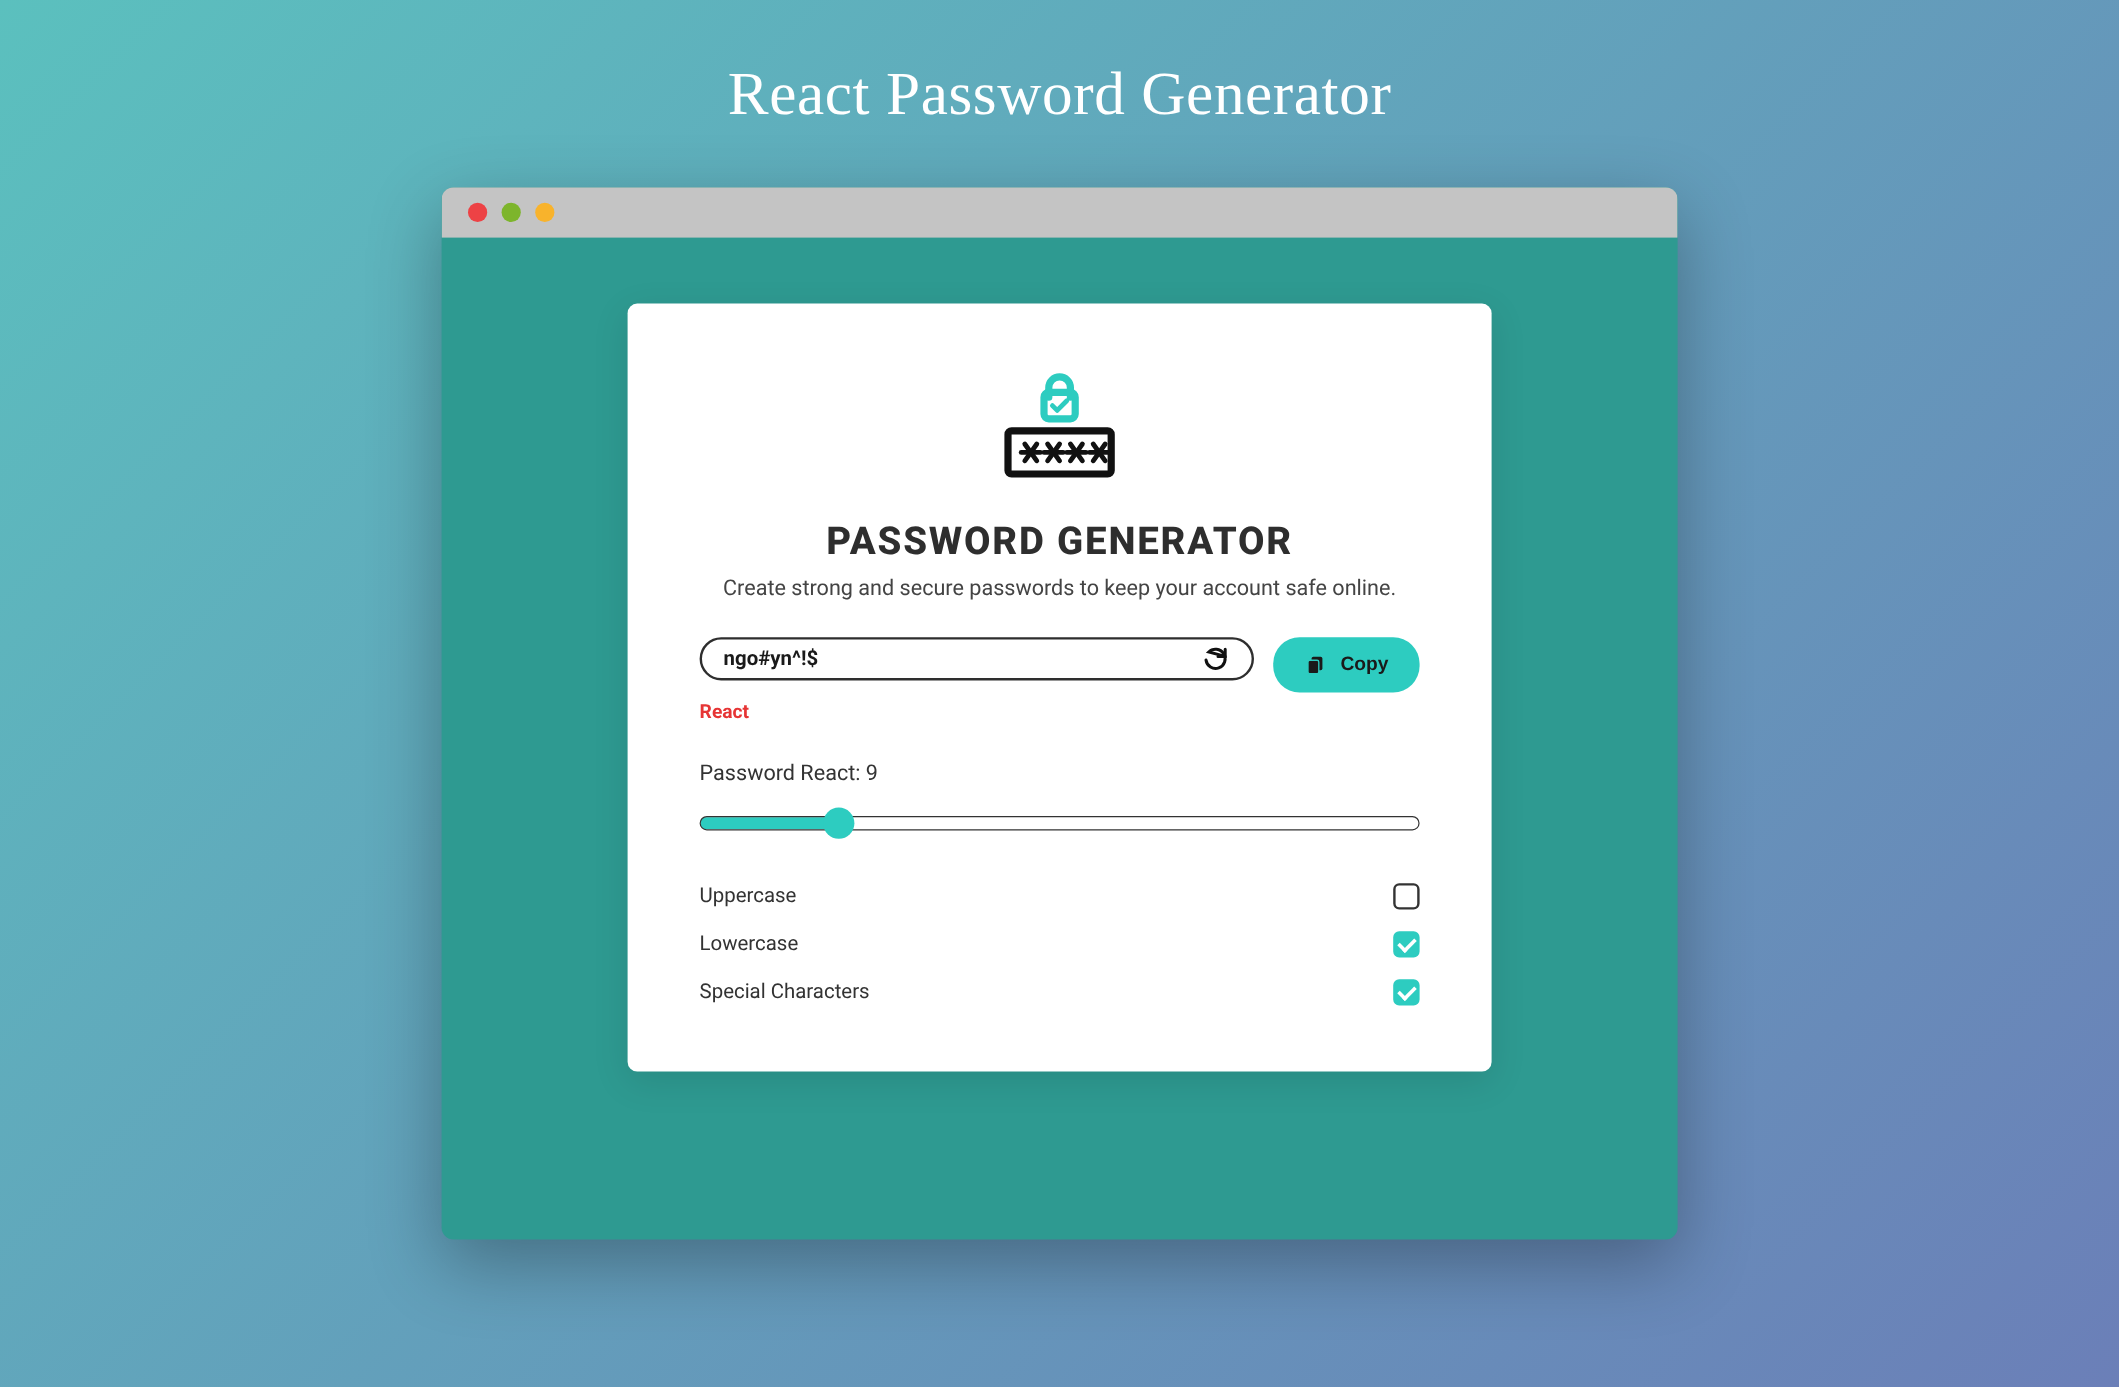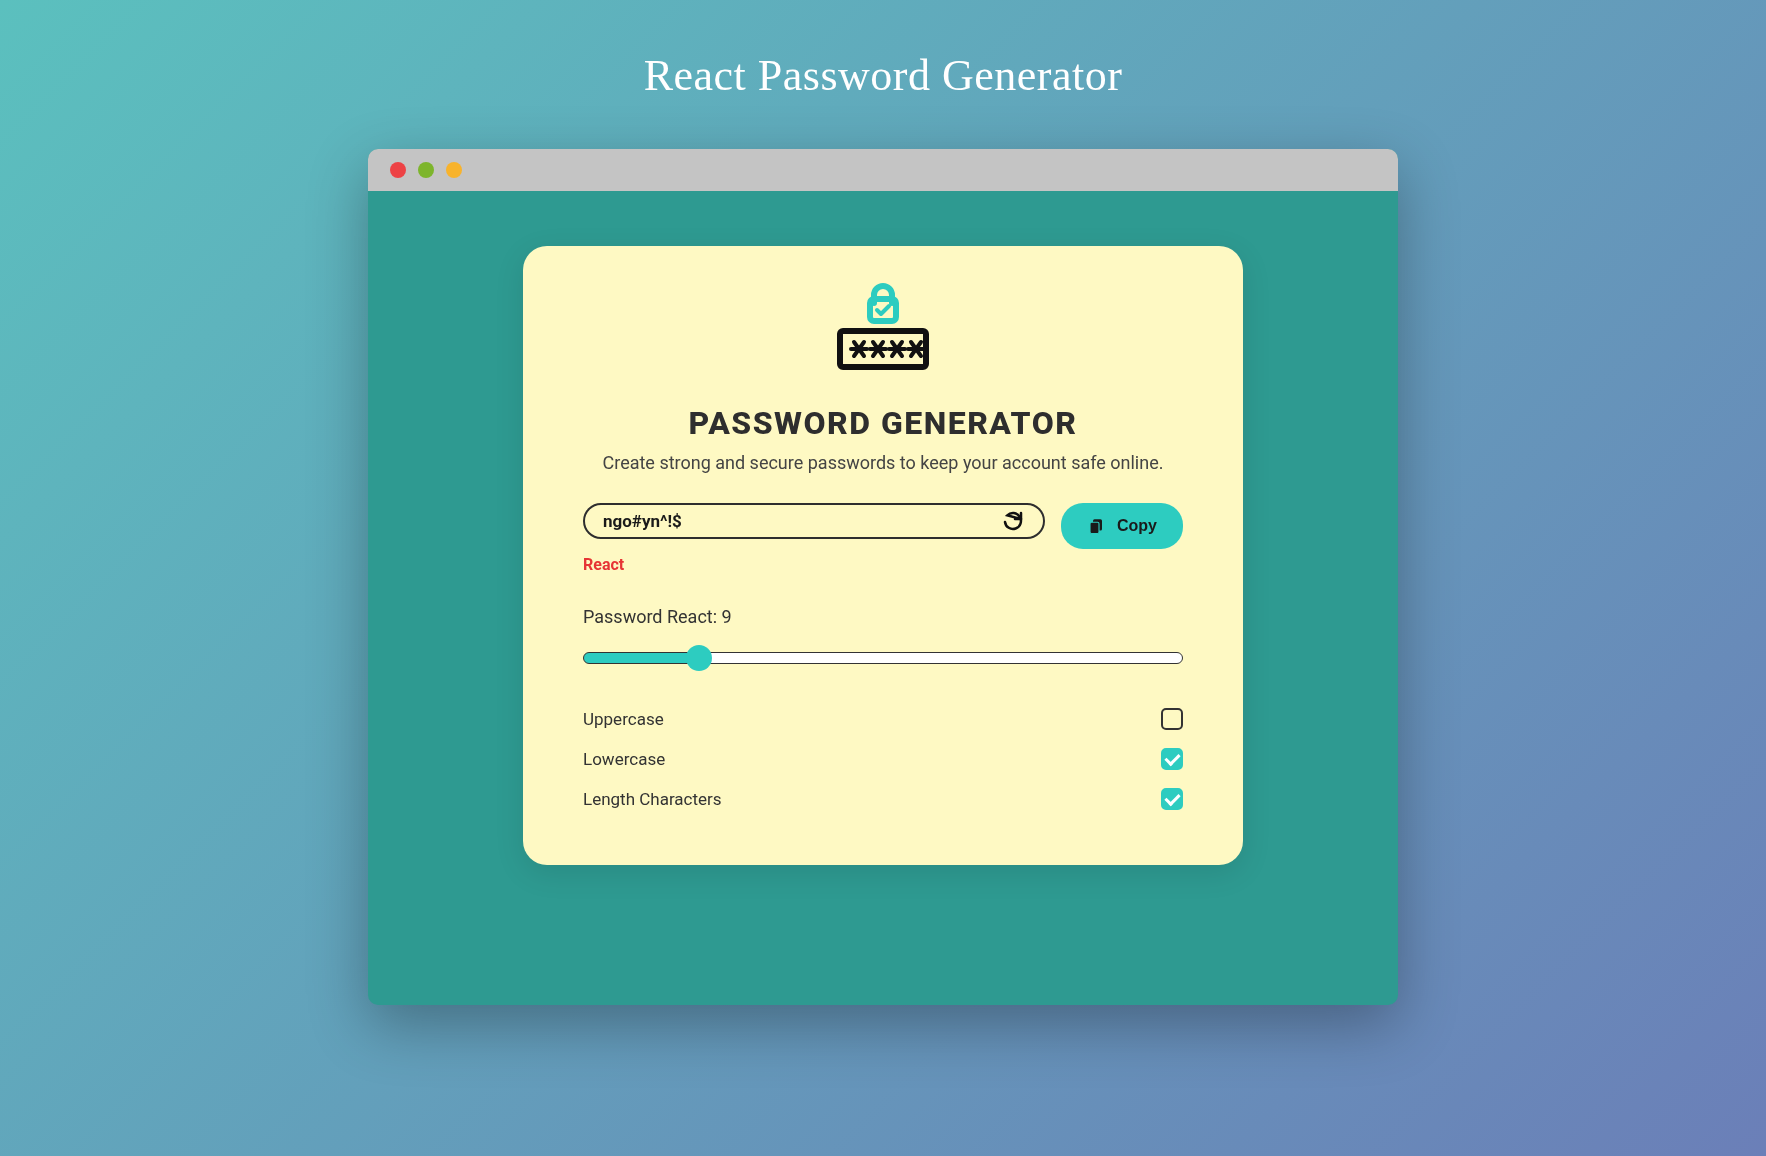--- a/index.html
+++ b/index.html
@@ -15,21 +15,21 @@
       width: 1766px;
       display: flex;
       flex-direction: column;
       align-items: center;
       padding-top: 50px;
     }
     
     .page-title {
       color: #ffffff;
       font-family: Georgia, 'Times New Roman', serif;
-      font-size: 44px;
+      font-size: 51px;
       font-weight: 500;
       margin-bottom: 48px;
       letter-spacing: 0.5px;
     }
     
     .window-frame {
       width: 1030px;
       background: #2e9a91;
       border-radius: 10px;
       box-shadow: 0 20px 60px rgba(0,0,0,0.3);
@@ -55,24 +55,24 @@
     .dot-yellow { background: #f8b32c; }
     .dot-green { background: #7db52c; }
     
     .window-body {
       padding: 55px 85px 140px;
       display: flex;
       justify-content: center;
     }
     
     .card {
-      background: #fef9c3;
-      border-radius: 24px;
+      background: #ffffff;
+      border-radius: 8px;
       width: 720px;
-      padding: 35px 60px 55px;
+      padding: 56px 60px 55px;
       box-shadow: 0 8px 30px rgba(0,0,0,0.1);
     }
     
     .logo-section {
       display: flex;
       flex-direction: column;
       align-items: center;
       margin-bottom: 18px;
     }
     
@@ -318,20 +318,20 @@
       <div class="options-list" id="options-list">
       <div class="option-row">
             <span class="option-label">Uppercase</span>
             <div class="checkbox"></div>
           </div>
           <div class="option-row">
             <span class="option-label">Lowercase</span>
             <div class="checkbox checked"></div>
           </div>
           <div class="option-row">
-            <span class="option-label">Length Characters</span>
+            <span class="option-label">Special Characters</span>
             <div class="checkbox checked"></div>
           </div>
         </div>
 
     </div>
   </div>
 </div>
 
 </body></html>

